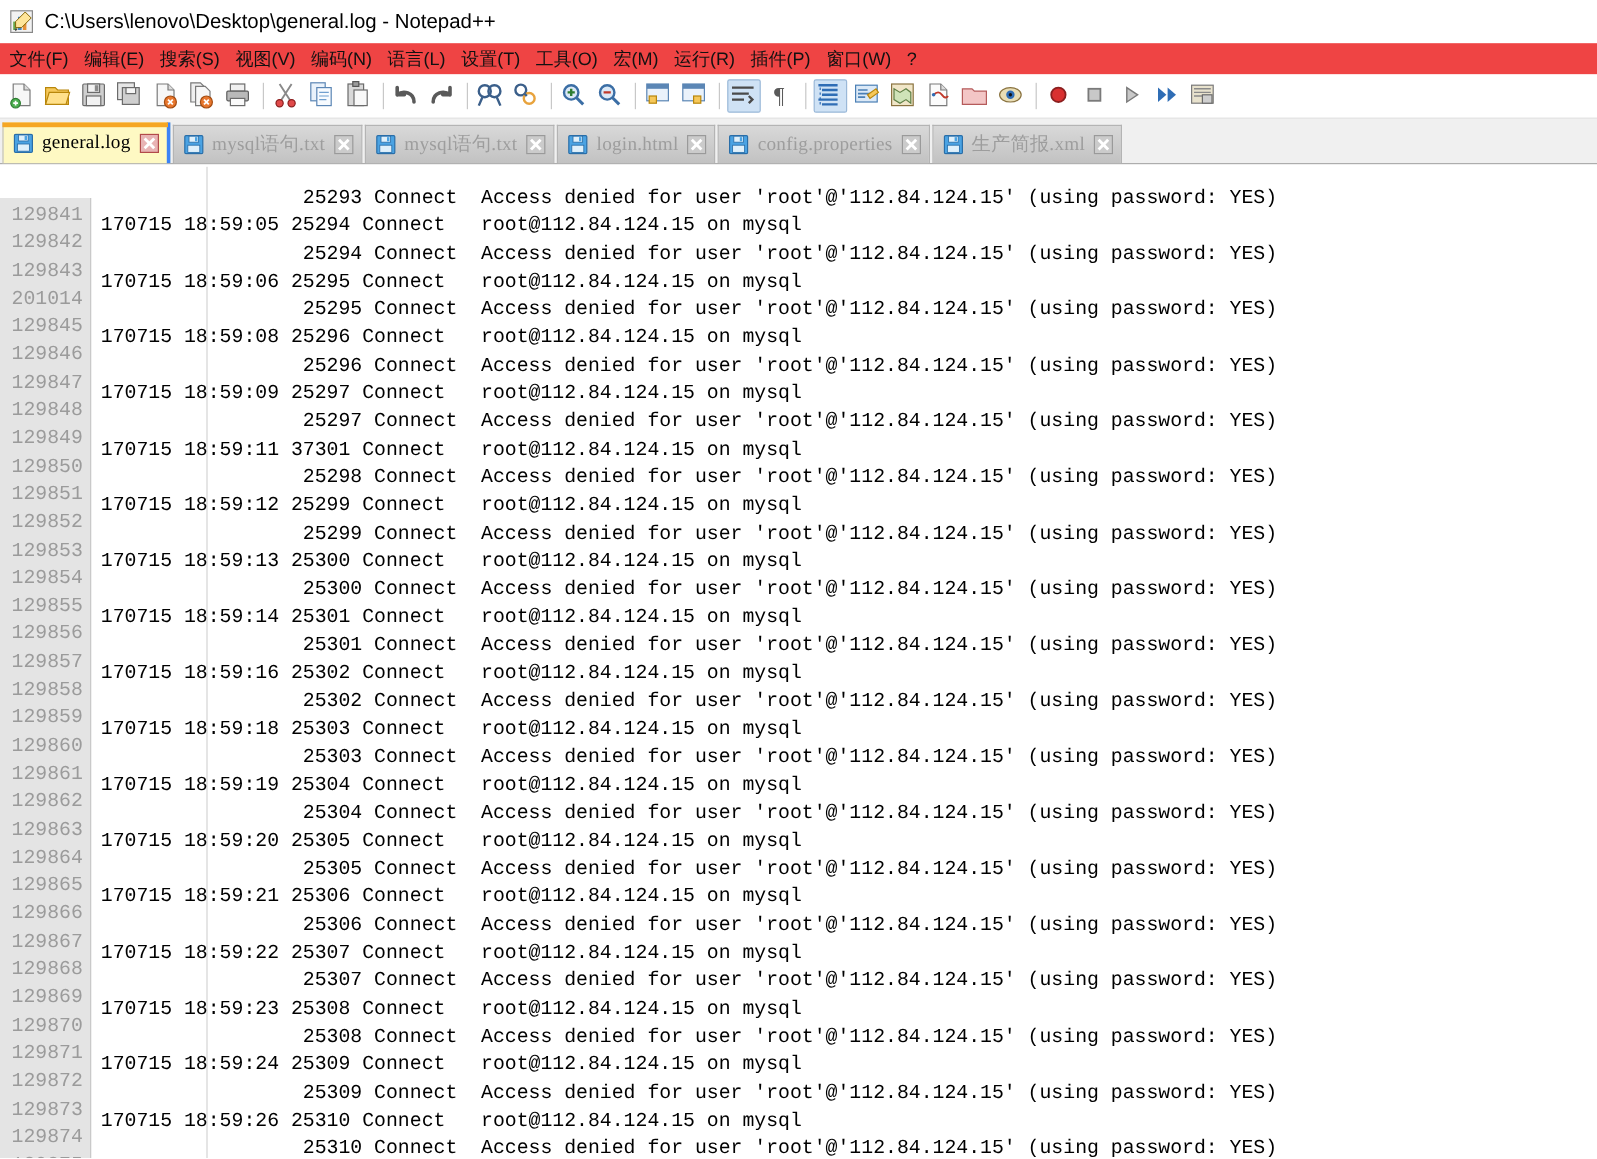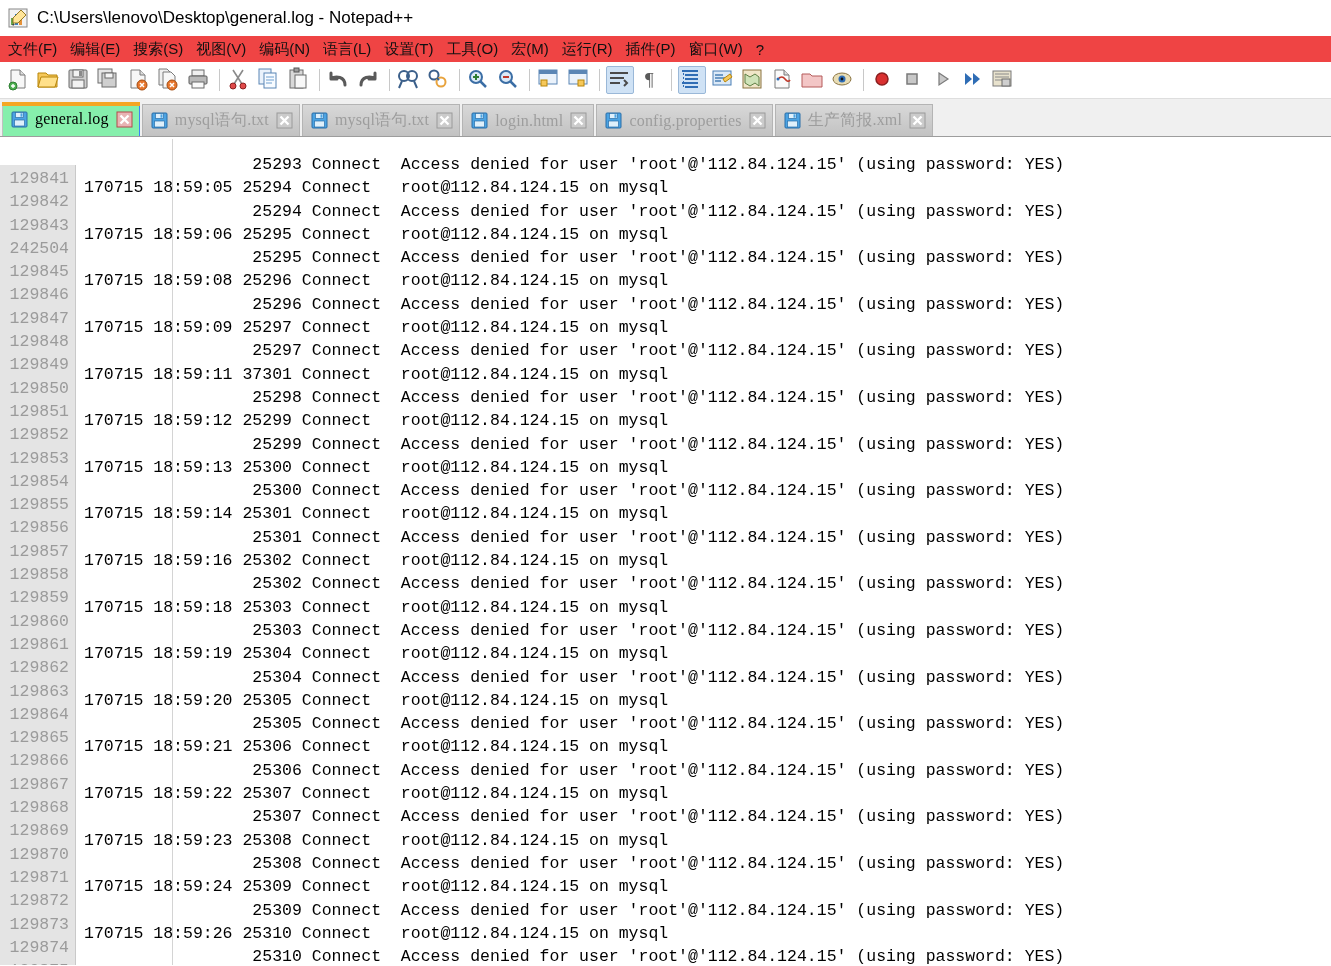--- a/index.html
+++ b/index.html
@@ -102,25 +102,25 @@
     padding: 0 6px 0 8px;
     margin-right: 2px;
     box-sizing: border-box;
     border: 1px solid #b4b4b4;
     border-bottom: none;
     background: linear-gradient(to bottom, #d8d8d8, #c2c2c2);
     cursor: default;
     position: relative;
   }
   .tab.active {
-    background: #86efac;
+    background: #fef9c3;
     border-top: none;
     height: 34px;
     border-left: 1px solid #c0c0c0;
-    border-right: 1px solid #3b82f6;
+    border-right: 3px solid #3b82f6;
   }
   .tab.active::before {
     content: "";
     position: absolute;
     left: -1px; right: -1px; top: 0;
     height: 4px;
     background: #f5a623;
   }
   .tab-icon {
     width: 17px; height: 17px;
@@ -522,21 +522,21 @@
           <path d="M4.5 4.5 L12.5 12.5 M12.5 4.5 L4.5 12.5" stroke="#ffffff" stroke-width="2.4"></path>
         </svg></span>
     </div>
   </div>
 
 <div class="editor">
   <div class="gutter" id="gutter">
       <div class="lineno">129841</div>
       <div class="lineno">129842</div>
       <div class="lineno">129843</div>
-      <div class="lineno">242504</div>
+      <div class="lineno">201014</div>
       <div class="lineno">129845</div>
       <div class="lineno">129846</div>
       <div class="lineno">129847</div>
       <div class="lineno">129848</div>
       <div class="lineno">129849</div>
       <div class="lineno">129850</div>
       <div class="lineno">129851</div>
       <div class="lineno">129852</div>
       <div class="lineno">129853</div>
       <div class="lineno">129854</div>

